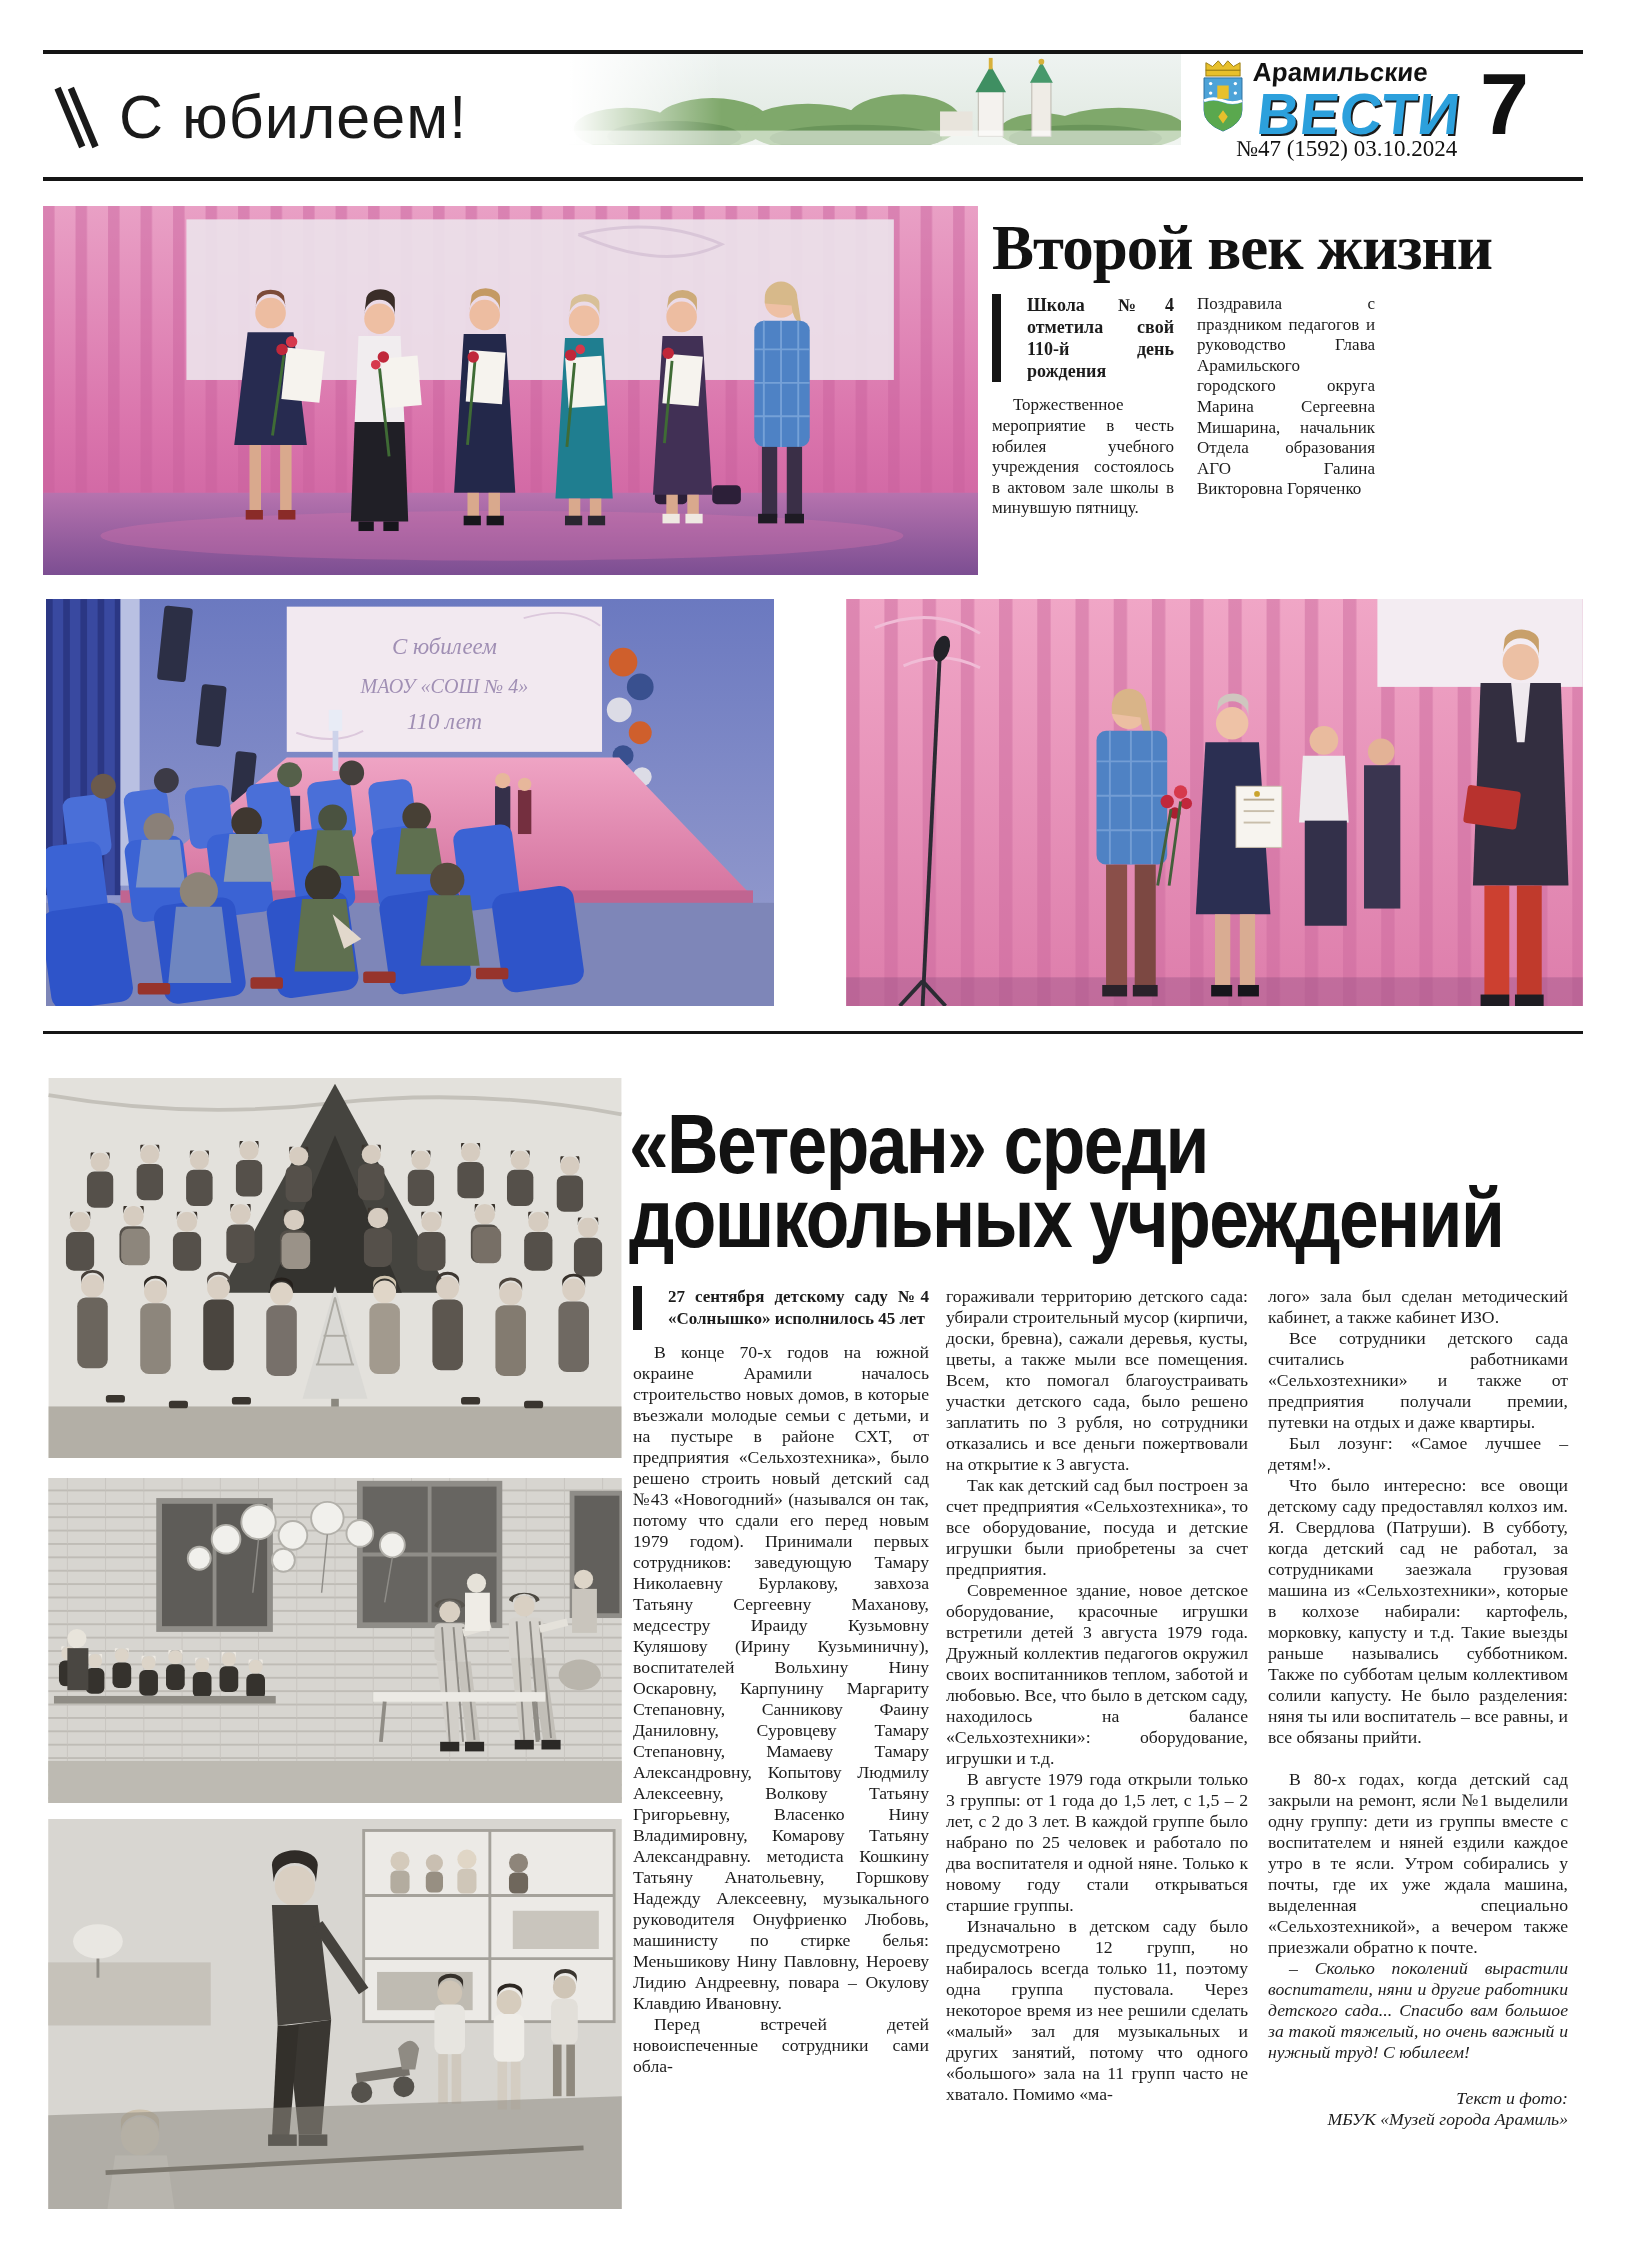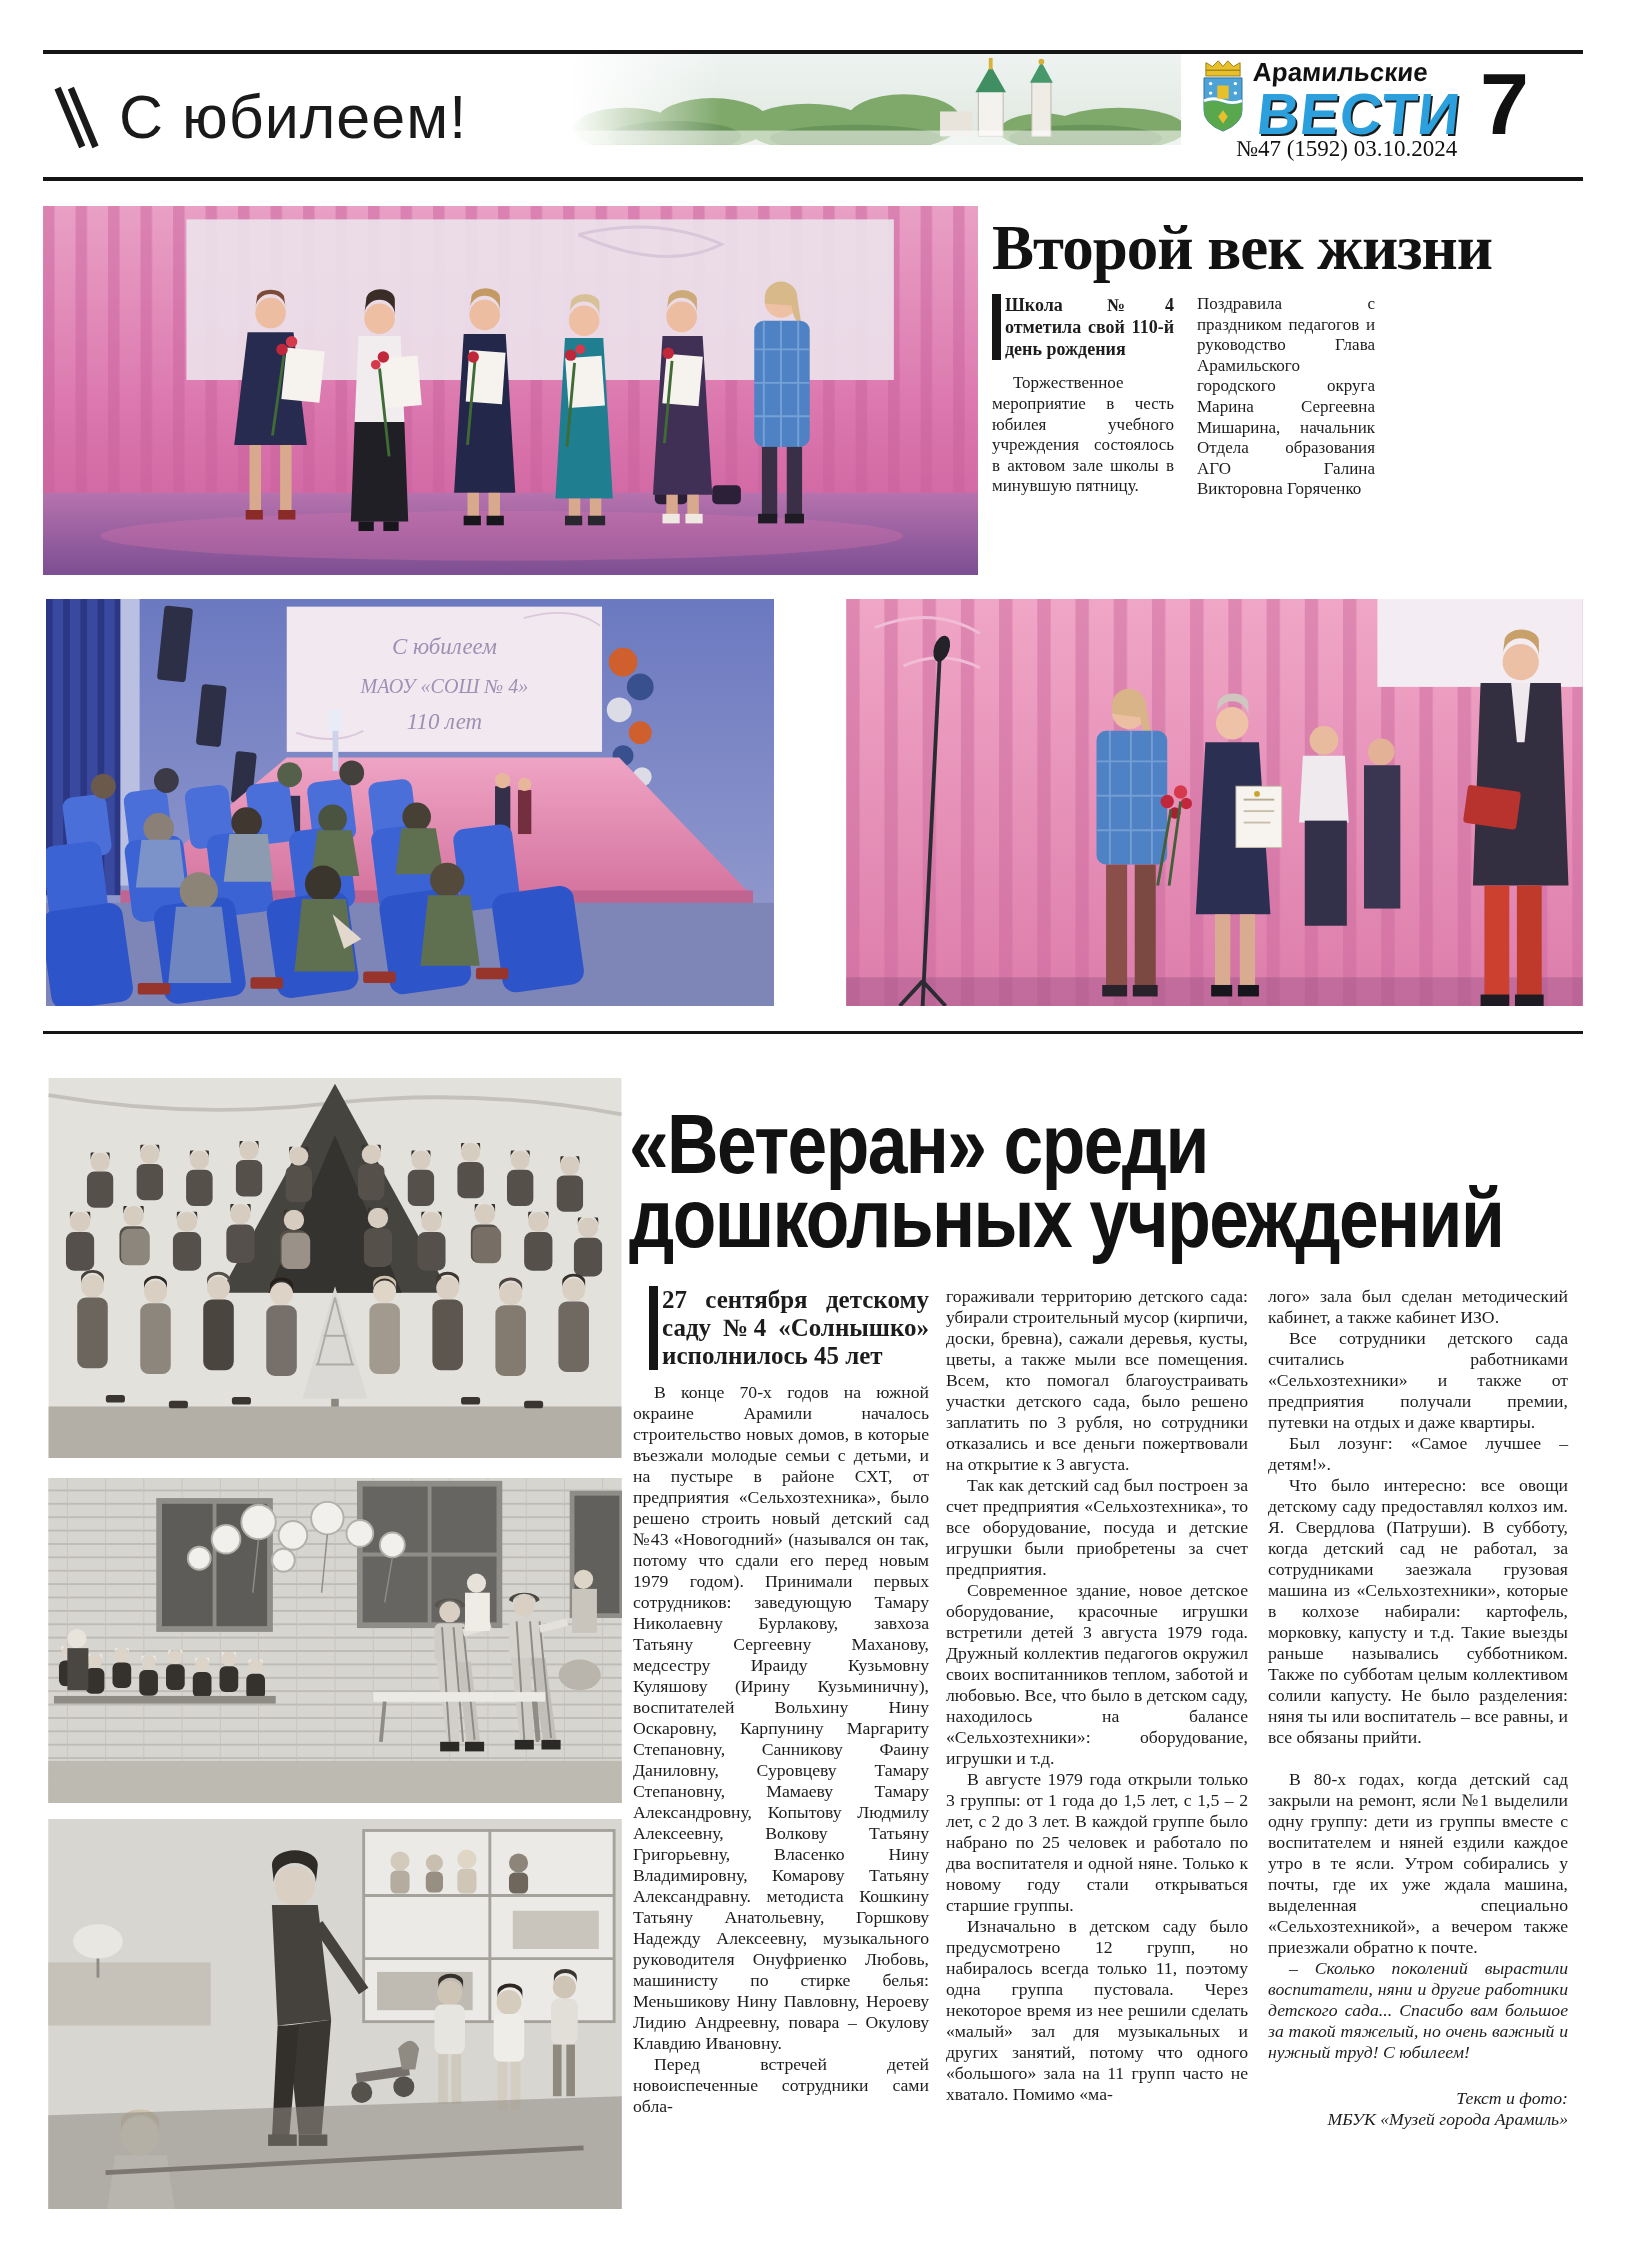--- a/index.html
+++ b/index.html
@@ -23,24 +23,24 @@
   .h1-bottom{font-family:"Liberation Sans",sans-serif;font-weight:bold;font-size:84px;
              line-height:74px;letter-spacing:-1.9px;color:#121212;white-space:nowrap;
              transform:scaleX(.85);transform-origin:left top;}
   
   .col{text-align:justify;}
   .col p{margin:0;text-indent:21px;}
   .col p.noind{text-indent:0;}
   .col p.gap{margin-top:21px;}
   .top-col{font-size:17px;line-height:20.6px;}
   .bot-col{font-size:17.7px;line-height:21px;}
-  .lead{font-weight:bold;border-left:9.6px solid #151515;padding-left:4px;text-indent:0;
+  .lead{font-weight:bold;border-left:9.6px solid #151515;padding-left:26px;text-indent:0;
         text-align:justify;}
   .lead-top{font-size:18px;line-height:22px;margin-bottom:13.4px;}
-  .lead-bot{font-size:25px;line-height:28px;margin-bottom:12.4px;margin-left:16px;}
+  .lead-bot{font-size:17px;line-height:22px;margin-bottom:12.4px;}
   .quote{font-style:italic;}
   .signoff{font-weight:normal;font-style:italic;text-align:right;margin-top:25px;text-indent:0;}
   .signoff div{text-indent:0;}
   svg{display:block;}
 </style>
 </head>
 <body>
 
 <div class="page">
 

